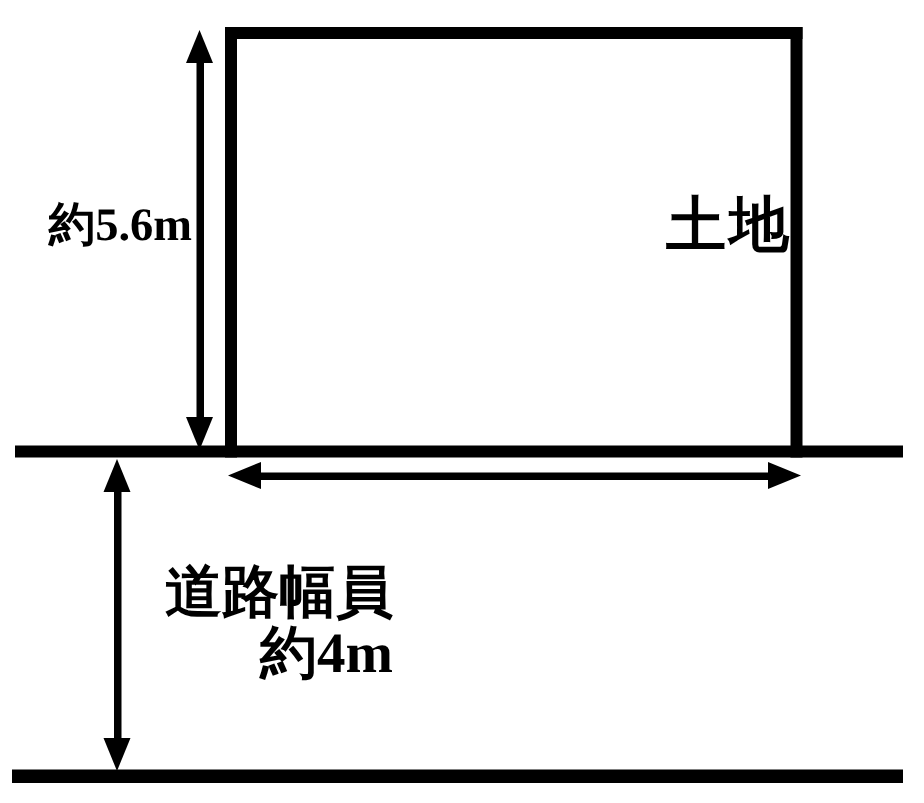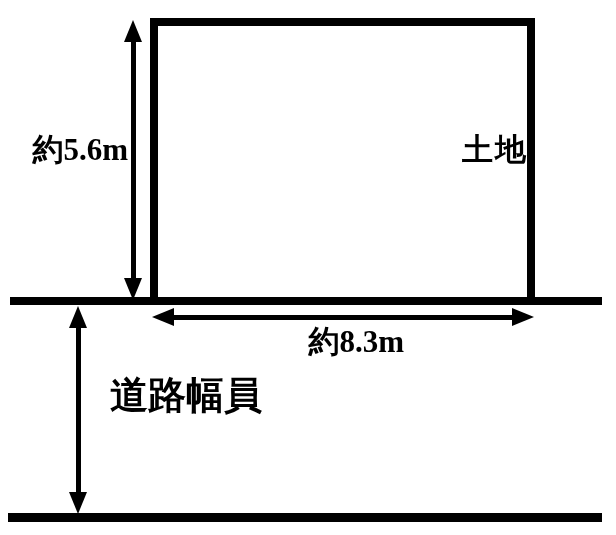--- a/index.html
+++ b/index.html
@@ -61,21 +61,21 @@
   .lbl-depth {
     left: 4px;
     top: 134px;
     width: 124px;
     font-size: 31px;
   }
   .lbl-land {
     left: 158px;
     top: 127px;
     width: 370px;
-    font-size: 31px;
+    font-size: 40px;
     letter-spacing: 2px;
     line-height: 46px;
   }
   .lbl-frontage {
     left: 284px;
     top: 326px;
     width: 120px;
     font-size: 31px;
   }
   .lbl-road {
@@ -101,23 +101,23 @@
   <div class="abs shaft-v" style="left:131px; top:40px; height:240px;"></div>
   <div class="abs ah down" style="left:124px; top:278px;"></div>
   <div class="abs lbl lbl-depth">約5.6m</div>
 
   <div class="abs road-line top"></div>
   <div class="abs road-line bottom"></div>
 
   <div class="abs ah left" style="left:152px; top:308px;"></div>
   <div class="abs shaft-h" style="left:172px; top:315px; width:342px;"></div>
   <div class="abs ah right" style="left:512px; top:308px;"></div>
-  <div class="abs lbl lbl-frontage">約8.3m</div>
 
   <div class="abs ah up" style="left:69px; top:306px;"></div>
   <div class="abs shaft-v" style="left:76px; top:326px; height:168px;"></div>
   <div class="abs ah down" style="left:69px; top:492px;"></div>
 
   <div class="abs lbl lbl-road">
     <div>道路幅員</div>
+    <div>約4m</div>
   </div>
 
 </div>
 
 </body></html>

